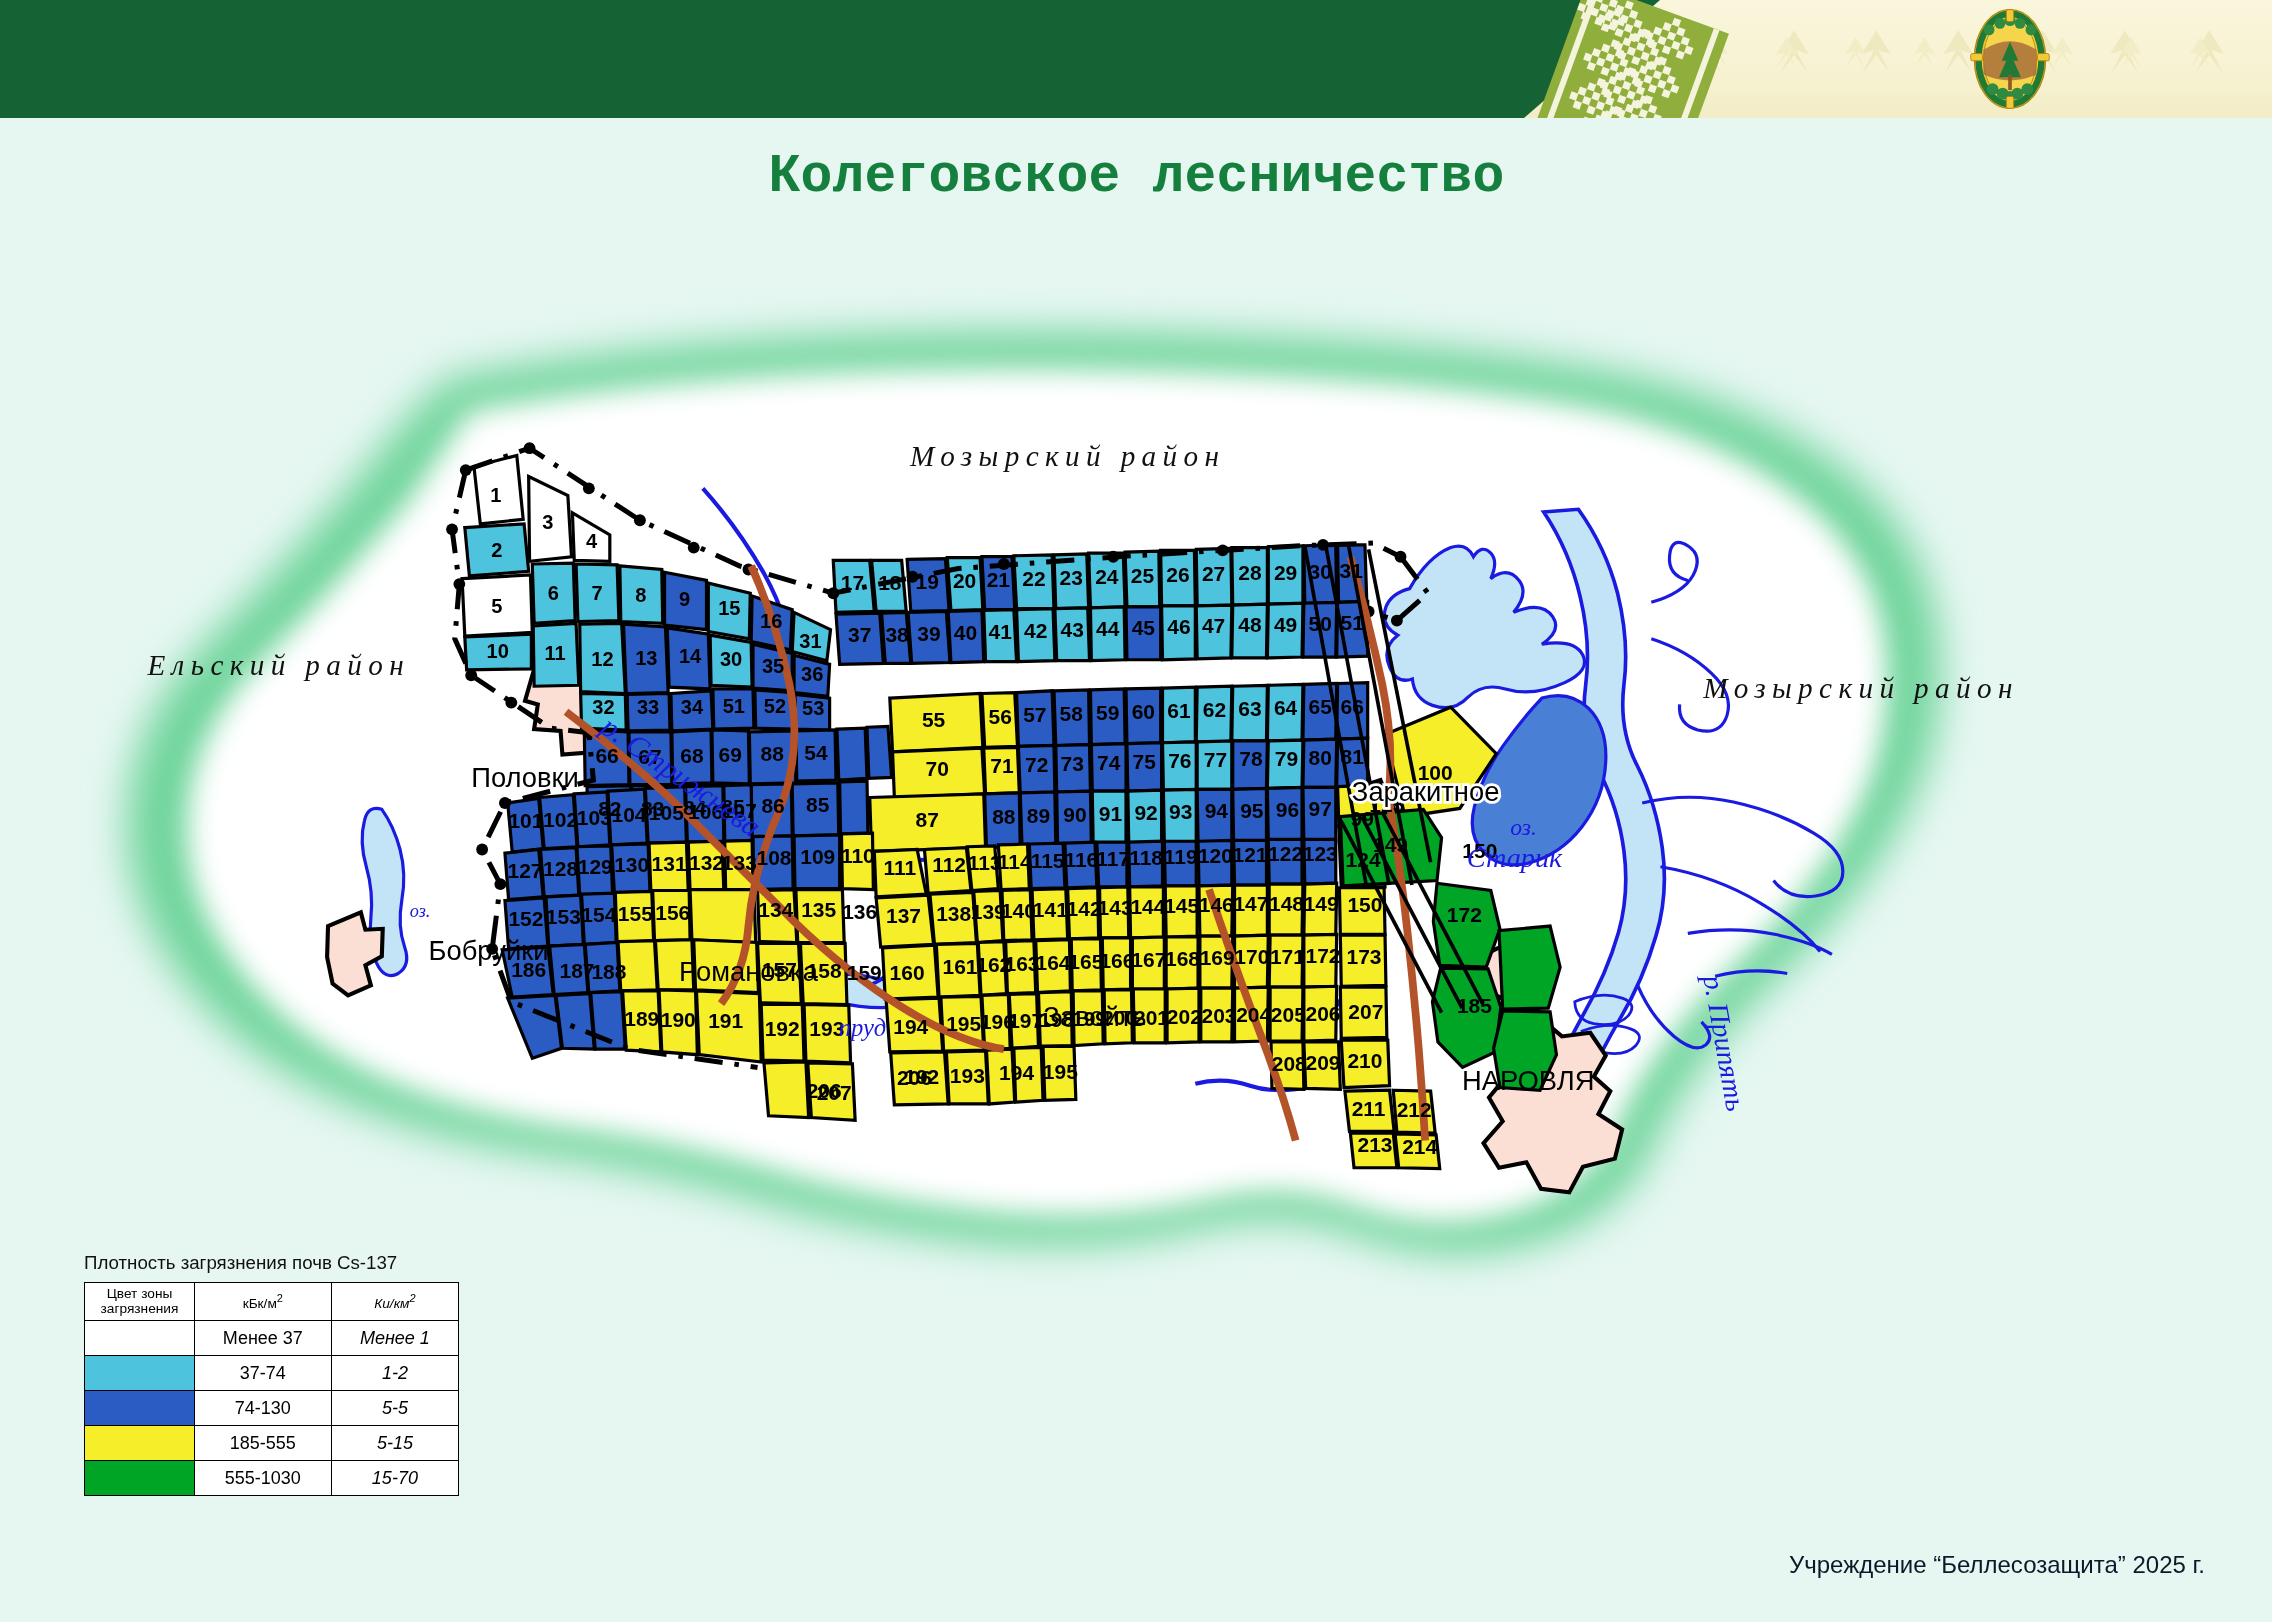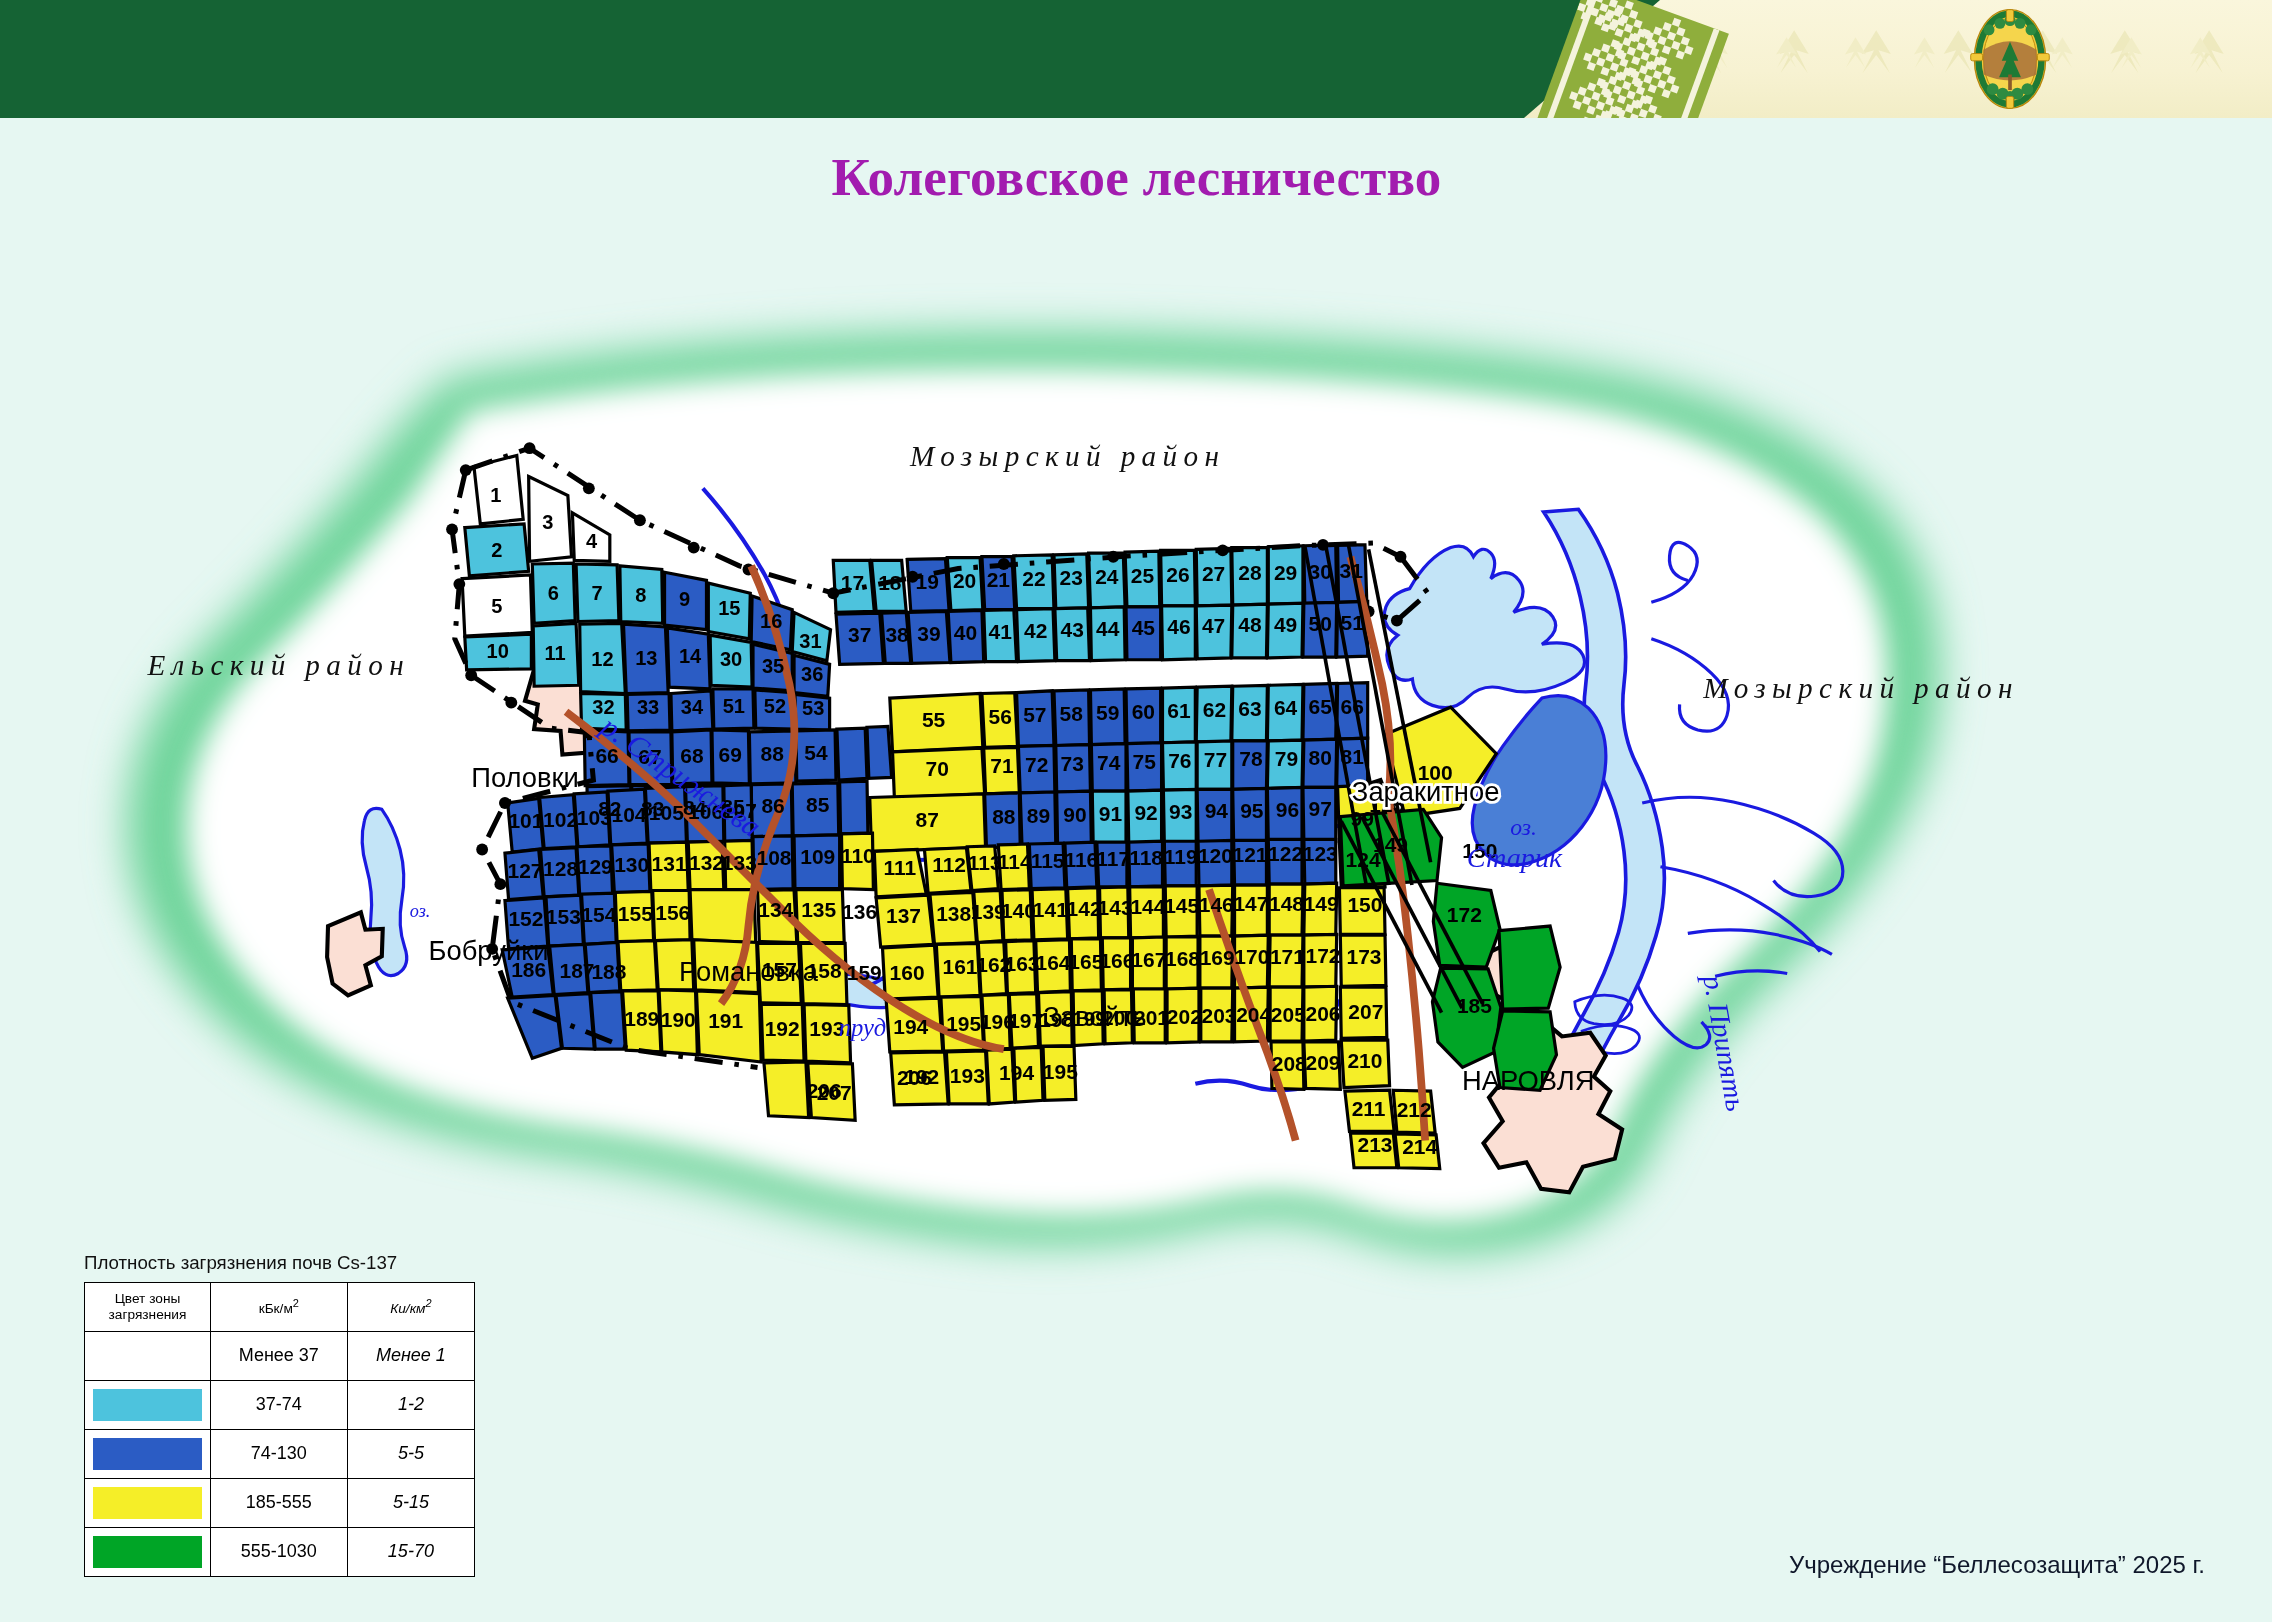--- a/index.html
+++ b/index.html
@@ -22,40 +22,40 @@
     position:absolute;left:1587px;top:-18px;width:151px;height:164px;
     background:#8FAE3C;transform:rotate(20deg);transform-origin:top left;overflow:hidden;
   }
   #header .hdr-band .stitch{position:absolute;inset:0;}
   #header .hdr-band .rail{position:absolute;top:0;bottom:0;width:6.4px;background:#F4F3DC;}
   #emblem{position:absolute;left:1957px;top:6.4px;width:106px;height:106px;}
 
   
   #title-block{position:absolute;left:0;top:146px;width:2273px;text-align:center;}
   #title-block .t-line{
-    font-weight:bold;color:#a21caf;letter-spacing:0.2px;line-height:1.17;
-    font-family:Liberation Serif, serif;
+    font-weight:bold;color:#15803d;letter-spacing:0.2px;line-height:1.17;
+    font-family:Liberation Mono, monospace;
   }
   #title-line1{font-size:53px;}
   #title-line2{font-size:53px;}
 
   
   #map-area{position:absolute;left:0;top:274px;width:2273px;height:1026px;}
   #map-svg{position:absolute;left:0;top:0;width:2273px;height:1026px;}
 
   
   #legend{position:absolute;left:84px;top:1252px;}
   #legend-title{font-size:18.7px;color:#111;margin-bottom:7.8px;font-family:"Liberation Sans", sans-serif;}
   #legend table{border-collapse:collapse;background:#fff;}
   #legend td,#legend th{
     border:1.8px solid #000;text-align:center;vertical-align:middle;
     font-size:18px;color:#000;font-weight:normal;font-family:"Liberation Sans", sans-serif;
   }
   #legend th{font-size:13.7px;line-height:1.12;padding:2.7px 1.8px;font-weight:normal;}
-  #legend .c-swatch{width:109px;height:32px;padding:8px;margin-top:20px;}
+  #legend .c-swatch{width:109px;height:32px;padding:0;margin-top:20px;}
   #legend .c-kbk{width:132px;height:32px;}
   #legend .c-ki{width:123px;height:32px;font-style:italic;}
   #legend .sw{width:100%;height:100%;display:block;}
   #legend .sup{font-size:11px;vertical-align:super;}
 
   
   #footer{position:absolute;right:68px;top:1551px;font-size:24px;color:#0f172a;font-family:"Liberation Sans", sans-serif;}
 
   
   .mtxt{font-family:"Liberation Sans", sans-serif;}

